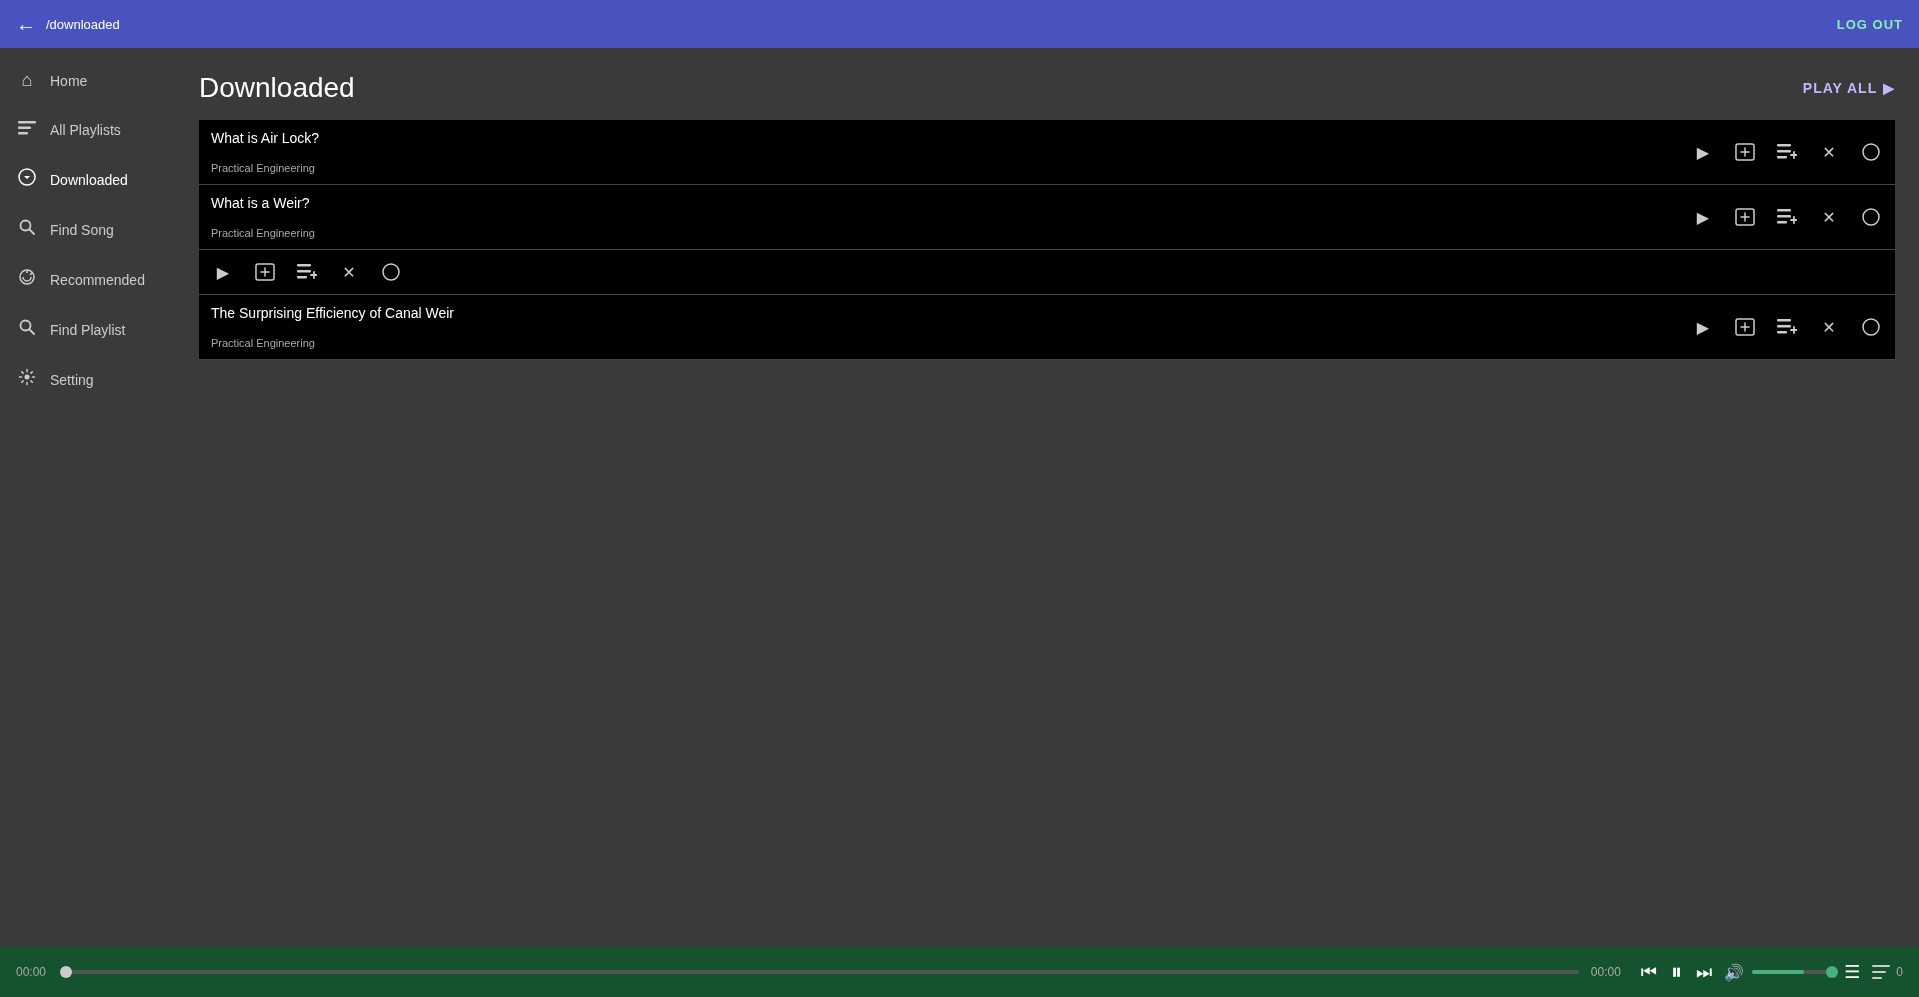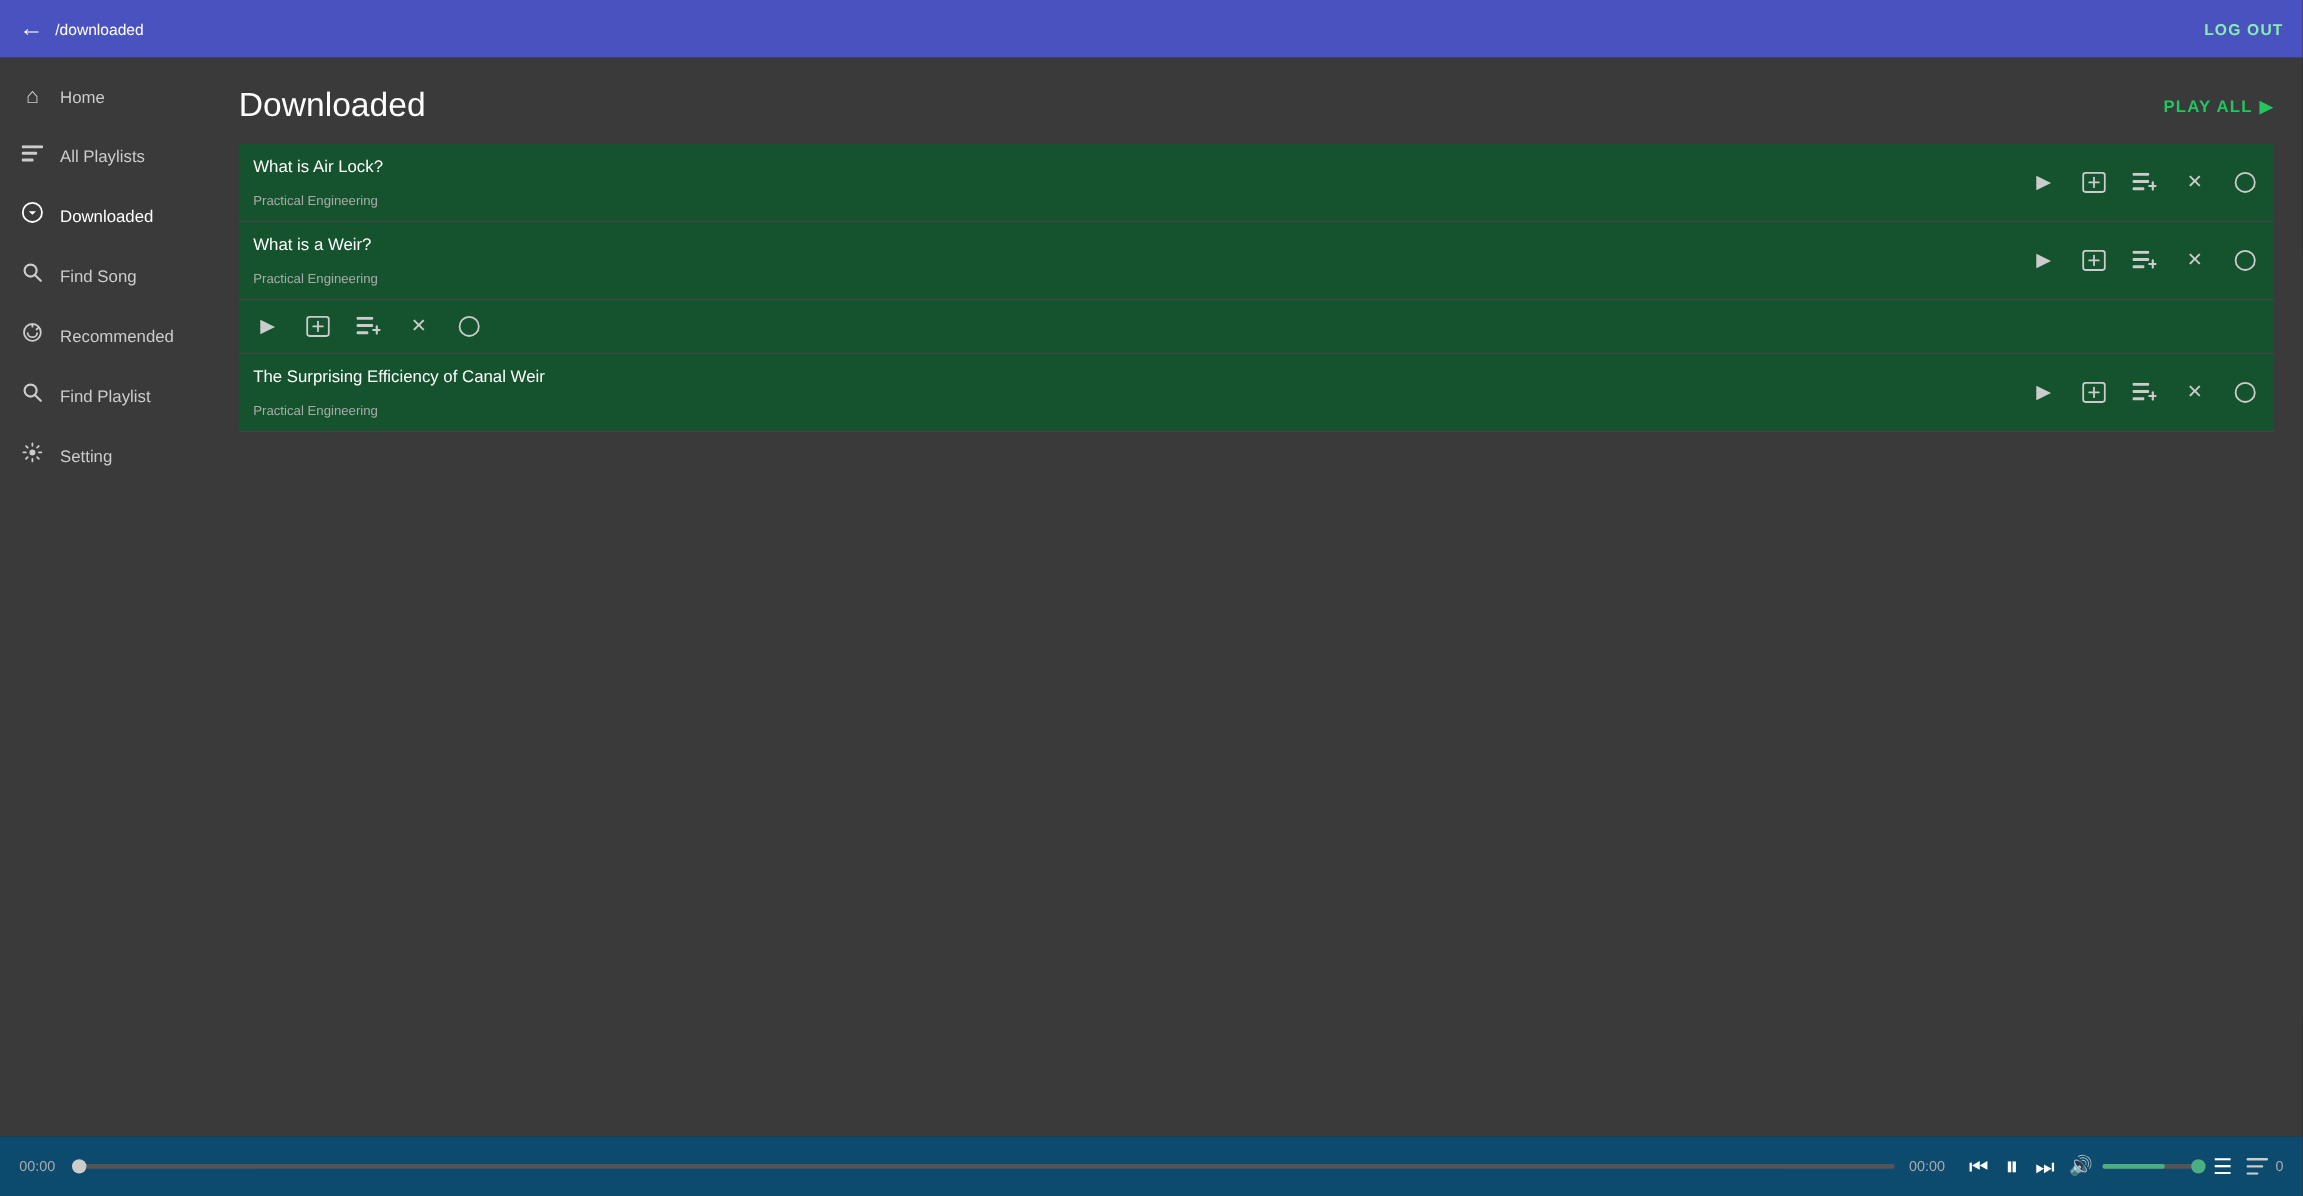--- a/index.html
+++ b/index.html
@@ -102,42 +102,42 @@
       font-size: 28px;
       font-weight: 400;
       color: #fff;
     }
     .play-all-btn {
       display: flex;
       align-items: center;
       gap: 6px;
       background: none;
       border: none;
-      color: #22c55e;
+      color: #c4b5fd;
       font-size: 14px;
       font-weight: bold;
       letter-spacing: 1px;
       cursor: pointer;
     }
     .play-all-btn .play-icon {
       font-size: 14px;
     }
 
     
     .track-list {
       display: flex;
       flex-direction: column;
     }
     .track-item {
       display: flex;
       align-items: center;
       justify-content: space-between;
       padding: 10px 12px;
       border-bottom: 1px solid #444;
-      background: #14532d;
+      background: #000000;
     }
     .track-info {
       display: flex;
       flex-direction: column;
     }
     .track-title {
       font-size: 14px;
       color: #fff;
       font-weight: 400;
     }
@@ -159,21 +159,21 @@
       font-size: 16px;
       display: flex;
       align-items: center;
       justify-content: center;
       width: 24px;
       height: 24px;
     }
 
     
     .player {
-      background: #0c4a6e;
+      background: #14532d;
       height: 50px;
       display: flex;
       align-items: center;
       padding: 0 16px;
       flex-shrink: 0;
       gap: 12px;
     }
     .player-time-left {
       font-size: 12px;
       color: #aaa;

